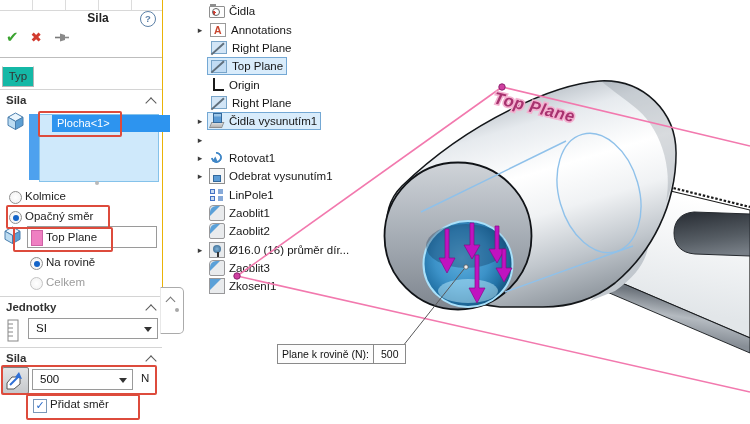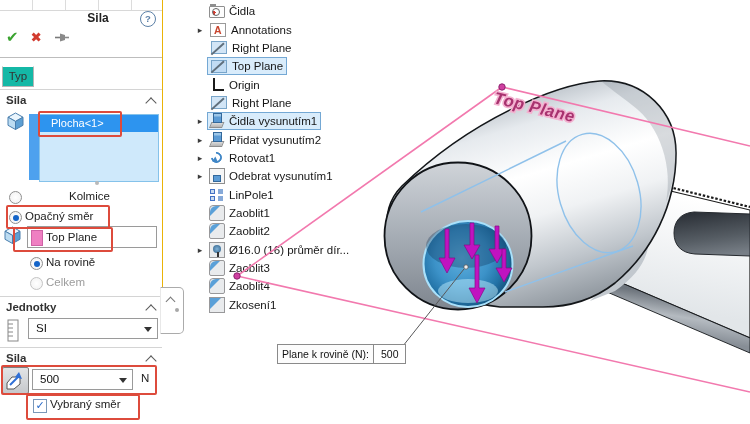--- a/index.html
+++ b/index.html
@@ -20,22 +20,22 @@
   .strip2{position:absolute;left:0;top:57px;width:100%;border-top:1px solid #bdbdbd;}
   .typtab{position:absolute;left:2px;top:66px;width:30px;height:19px;background:#14b8a6;border:1px solid #b5b5b5;
           border-top:1px solid #fff;text-align:center;line-height:19px;font-size:11.5px;color:#333;}
   .sep{position:absolute;left:0;width:100%;border-top:1px solid #d4d4d4;}
   .hdr{position:absolute;left:6px;font-weight:bold;color:#333;}
   .chev{position:absolute;width:7px;height:7px;border-left:1.6px solid #5a5a5a;border-top:1.6px solid #5a5a5a;
         transform:rotate(45deg);}
   
   .selbar{position:absolute;left:29px;top:114px;width:10px;height:66px;background:#4da1ee;}
   .selbox{position:absolute;left:39px;top:114px;width:118px;height:66px;background:#cfe9fb;border:1px solid #85c2ea;}
-  .selitem{position:absolute;left:0;top:0;width:100%;height:17px;background:#2d94ef;color:#fff;
-           line-height:17px;padding-left:11px;box-sizing:border-box;font-size:11px;}
+  .selitem{position:absolute;left:12px;top:0;width:100%;height:17px;background:#2d94ef;color:#fff;
+           line-height:17px;padding-left:5px;box-sizing:border-box;font-size:11px;}
   .grip{position:absolute;left:95px;top:181px;width:4px;height:4px;border-radius:50%;background:#b9b9b9;}
   
   .radio{position:absolute;width:11px;height:11px;border:1px solid #8f8f8f;border-radius:50%;
          background:radial-gradient(#fff,#f0f0f0);}
   .radio.on::after{content:"";position:absolute;left:2.5px;top:2.5px;width:6px;height:6px;border-radius:50%;background:#1464c8;}
   .radio.dis{border-color:#c4c4c4;}
   .rlabel{position:absolute;color:#222;}
   .rlabel.dis{color:#9c9c9c;}
   .cbx{position:absolute;left:33px;top:399px;width:12px;height:12px;background:#fff;border:1px solid #7a98b8;
        color:#2468c8;font-size:11px;font-weight:bold;line-height:11px;text-align:center;}
@@ -157,24 +157,20 @@
       </div>
       <div class="trow hl">
         <span class="tarrow">▸</span>
         <span class="rowbox">
           <span class="ti ti-boss-extrude"></span>
           <span class="tlabel">Čidla vysunutím1</span>
         </span>
       </div>
       <div class="trow">
         <span class="tarrow">▸</span>
-        <span class="rowbox">
-          <span class="ti ti-boss-extrude"></span>
-          <span class="tlabel">Přidat vysunutím2</span>
-        </span>
       </div>
       <div class="trow">
         <span class="tarrow">▸</span>
         <span class="rowbox">
           <span class="ti ti-revolve"></span>
           <span class="tlabel">Rotovat1</span>
         </span>
       </div>
       <div class="trow">
         <span class="tarrow">▸</span>
@@ -209,27 +205,20 @@
         <span class="rowbox">
           <span class="ti ti-hole-wizard"></span>
           <span class="tlabel">Ø16.0 (16) průměr dír...</span>
         </span>
       </div>
       <div class="trow">
         <span class="tarrow"></span>
         <span class="rowbox">
           <span class="ti ti-fillet"></span>
           <span class="tlabel">Zaoblit3</span>
-        </span>
-      </div>
-      <div class="trow">
-        <span class="tarrow"></span>
-        <span class="rowbox">
-          <span class="ti ti-fillet"></span>
-          <span class="tlabel">Zaoblit4</span>
         </span>
       </div>
       <div class="trow">
         <span class="tarrow"></span>
         <span class="rowbox">
           <span class="ti ti-chamfer"></span>
           <span class="tlabel">Zkosení1</span>
         </span>
       </div>
     </div>
@@ -354,21 +343,21 @@
       <polygon points="10.5,10.4 18,6.2 18,14.3 10.5,18.5" fill="#5d9fd3" stroke="#4a7fae"></polygon>
     </svg>
     <div class="selbar"></div>
     <div class="selbox">
       <div class="selitem">Plocha&lt;1&gt;</div>
     </div>
     <div class="grip"></div>
     <div class="redrect" style="left:38px;top:111px;width:80px;height:22px;"></div>
 
     <span class="radio" style="left:9px;top:191px;"></span>
-    <span class="rlabel" style="left:25px;top:190px;margin-left:44px;">Kolmice</span>
+    <span class="rlabel" style="left:25px;top:190px;">Kolmice</span>
     <span class="radio on" style="left:9px;top:211px;"></span>
     <span class="rlabel" style="left:25px;top:210px;">Opačný směr</span>
     <div class="redrect" style="left:6px;top:205px;width:100px;height:20px;"></div>
 
     <svg class="picon" style="left:2px;top:225px;" width="21" height="21">
       <polygon points="10.5,2 18,6.2 10.5,10.4 3,6.2" fill="#eaf5fd" stroke="#4a7fae"></polygon>
       <polygon points="3,6.2 10.5,10.4 10.5,18.5 3,14.3" fill="#bcdcf2" stroke="#4a7fae"></polygon>
       <polygon points="10.5,10.4 18,6.2 18,14.3 10.5,18.5" fill="#5d9fd3" stroke="#4a7fae"></polygon>
     </svg>
     <div class="dirfield">
@@ -408,21 +397,21 @@
       </svg>
     </div>
     <div class="combo" style="left:32px;top:369px;width:101px;height:21px;">
       <span class="ctext">500</span>
       <span class="dda"></span>
     </div>
     <span class="unitN">N</span>
     <div class="redrect" style="left:1px;top:365px;width:152px;height:26px;"></div>
 
     <span class="cbx">✓</span>
-    <span class="rlabel" style="left:50px;top:398px;">Vybraný směr</span>
+    <span class="rlabel" style="left:50px;top:398px;">Přidat směr</span>
     <div class="redrect" style="left:26px;top:394px;width:110px;height:22px;"></div>
   </div>
 
   <div class="flyout">
     <span class="fchev"></span>
     <span class="fdot"></span>
   </div>
 </div>
 
 </body></html>

